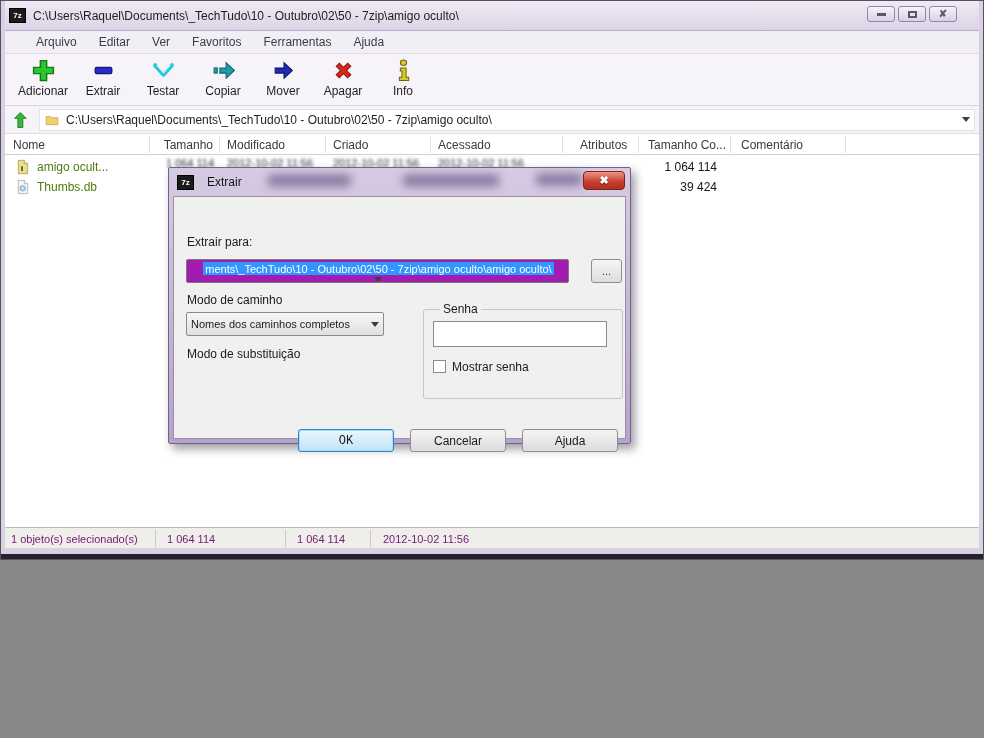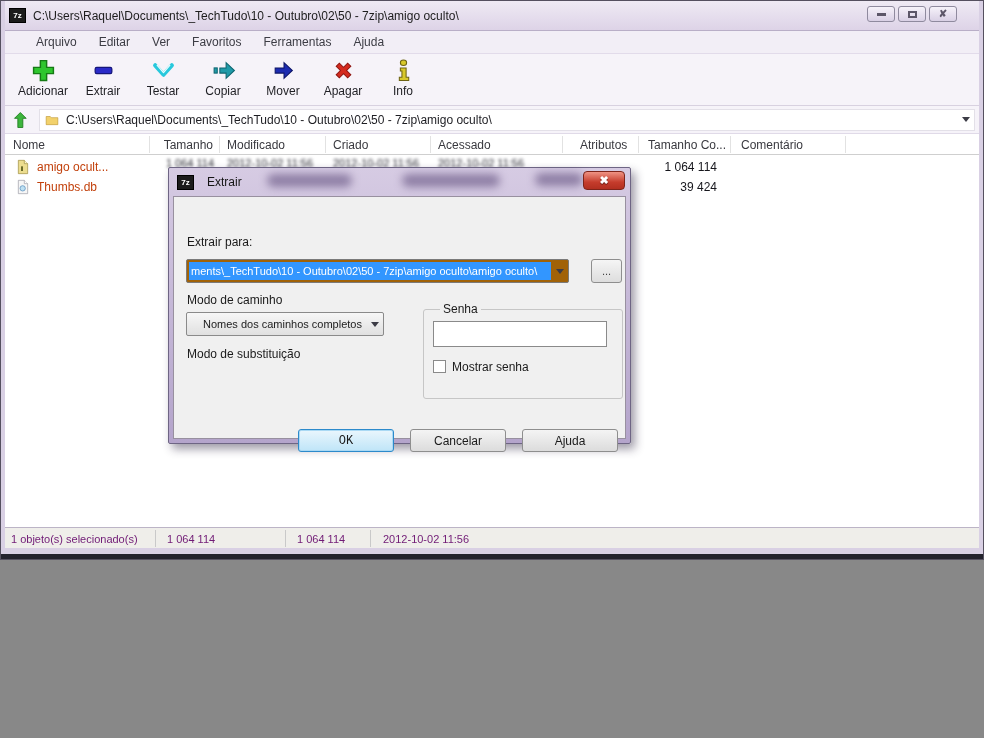--- a/index.html
+++ b/index.html
@@ -50,21 +50,21 @@
 
   
   #list-header{position:absolute;left:4px;right:4px;top:133px;height:21px;background:#fff;
     border-bottom:1px solid #cfcfcf;z-index:1;}
   .hcell{position:absolute;top:0;height:21px;font-size:12px;color:#39393f;display:flex;align-items:center;}
   .hsep{position:absolute;top:2px;height:17px;width:1px;background:#e2e2e2;}
 
   
   #filelist{position:absolute;left:4px;right:4px;top:154px;bottom:32px;background:#fff;}
   .frow{position:absolute;left:0;height:20px;display:flex;align-items:center;}
-  .fname{font-size:12px;color:#c2410c;margin-left:6px;}
+  .fname{font-size:12px;color:#4d7c0f;margin-left:6px;}
   .fcomp{position:absolute;width:80px;text-align:right;font-size:12px;color:#16161c;}
   .blur-row{position:absolute;top:2px;height:14px;filter:blur(1.6px);font-size:11px;color:#2a2a33;
     white-space:nowrap;}
   .blur-seg{position:absolute;top:0;}
 
   
   #statusbar{position:absolute;left:4px;right:4px;bottom:11px;height:21px;background:#efeeea;
     border-top:1px solid #bcb4c6;}
   .scell{position:absolute;top:0;height:21px;display:flex;align-items:center;font-size:11px;color:#701a75;}
   .ssep{position:absolute;top:2px;height:17px;width:1px;background:#c9c9c9;}
@@ -77,31 +77,31 @@
     padding:0 8px;}
   #dialog-title{font-size:12px;color:#141414;margin-left:6px;}
   #dialog-close{position:absolute;right:5px;top:3px;width:42px;height:19px;border:1px solid #7e241a;
     border-radius:4px;background:linear-gradient(#ef9384,#c53c2c 60%,#b22f20);
     display:flex;align-items:center;justify-content:center;}
   #dialog-close .x{color:#fff;font-size:11px;font-weight:bold;line-height:1;text-shadow:0 1px 1px #5f150d;}
   .smudge{position:absolute;height:13px;background:rgba(72,52,104,.5);border-radius:7px;filter:blur(4px);}
   #dialog-client{position:absolute;left:4px;right:4px;top:28px;bottom:4px;background:#f0f0f0;
     border:1px solid #98909f;}
   .dlabel{position:absolute;font-size:12px;color:#1a1a1a;}
-  #extract-combo{position:absolute;left:12px;top:62px;width:383px;height:24px;background:#a16207;
-    border:1px solid #7a7a7a;border-radius:2px;display:flex;align-items:center;}
+  #extract-combo{position:absolute;left:12px;top:62px;width:383px;height:24px;background:#a21caf;
+    border:1px solid #7a7a7a;border-radius:2px;display:flex;align-items:center;flex-direction:column;}
   #extract-sel{flex:1;height:18px;margin:2px 0 2px 2px;background:#3296ff;color:#fff;font-size:11px;
     display:flex;align-items:center;padding:0 2px;white-space:nowrap;overflow:hidden;}
   #extract-combo .arrow-zone{width:17px;display:flex;align-items:center;justify-content:center;}
   #browse-button{position:absolute;left:417px;top:62px;width:31px;height:24px;border:1px solid #8e8e8e;
     border-radius:3px;background:linear-gradient(#f5f5f5,#ddd);font-size:11px;color:#444;
     display:flex;align-items:center;justify-content:center;}
   .dropdown{position:absolute;left:12px;width:198px;height:24px;border:1px solid #8a8a8a;border-radius:2px;
     background:linear-gradient(#f7f7f7,#e0e0e0);display:flex;align-items:center;padding:0 4px;}
-  .dropdown .txt{flex:1;font-size:11px;color:#1c1c1c;white-space:nowrap;overflow:hidden;margin-left:12px;}
+  .dropdown .txt{flex:1;font-size:11px;color:#1c1c1c;white-space:nowrap;overflow:hidden;}
   #password-group{position:absolute;left:247px;top:105px;width:200px;height:97px;border:1px solid #c6c6c6;
     border-radius:3px;}
   #password-group legend{font-size:12px;color:#1a1a1a;padding:0 3px;margin-left:4px;}
   #password-input{position:absolute;left:259px;top:124px;width:174px;height:26px;border:1px solid #8a8a8a;
     background:#fff;font-size:12px;padding:0 4px;}
   .checkbox{position:absolute;width:13px;height:13px;background:#fff;border:1px solid #8a8a8a;}
   .dbtn{position:absolute;top:232px;width:96px;height:23px;border-radius:3px;font-size:12px;color:#1a1a1a;
     display:flex;align-items:center;justify-content:center;}
   #ok-button{left:124px;border:1px solid #2c8acb;box-shadow:0 0 0 1px #aad9f4 inset;
     background:linear-gradient(#eaf6fd,#bfe5f8);font-family:Liberation Mono, monospace;}

